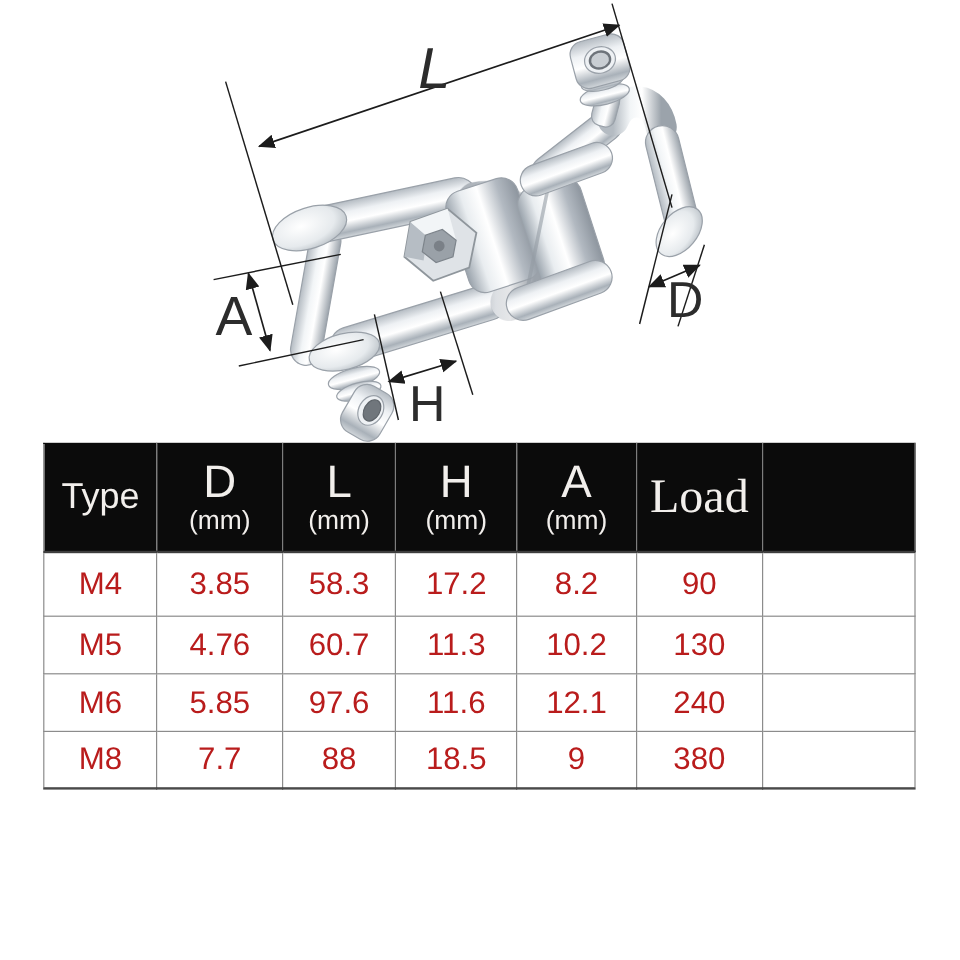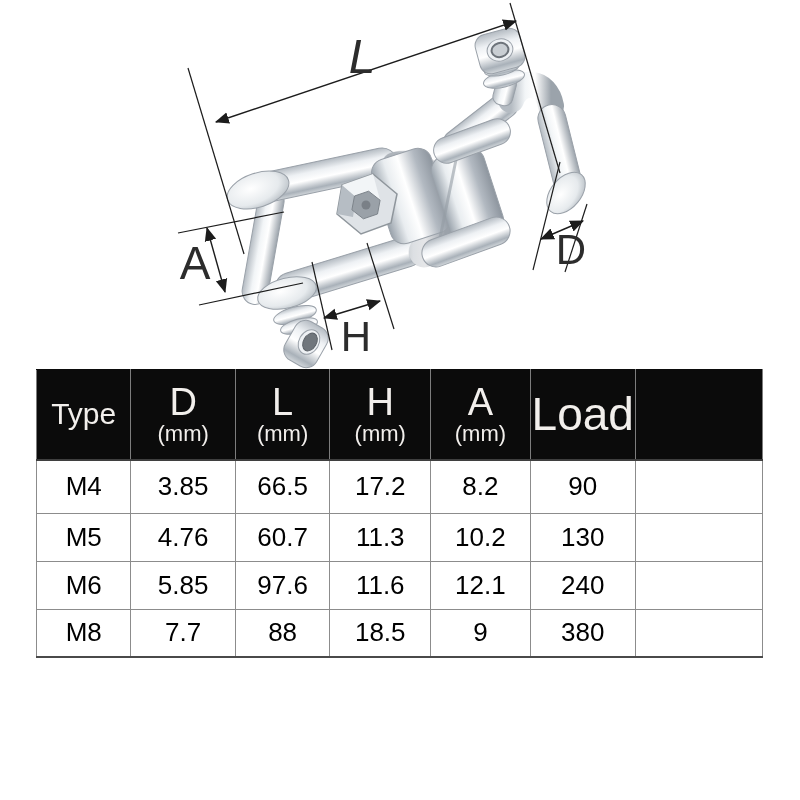--- a/index.html
+++ b/index.html
@@ -7,28 +7,28 @@
         font-family:"Liberation Sans",sans-serif;}
   .diagram{position:absolute;left:0;top:0;width:800px;height:370px;}
   .diagram svg{display:block;}
 
   .spec-table{position:absolute;left:36px;top:369px;width:727px;border-collapse:collapse;
               table-layout:fixed;border-bottom:2px solid #4a4a4a;}
   .spec-table th{background:#0b0b0b;border:1px solid #7d7d7d;border-top:1px solid #0b0b0b;
                  padding:0;vertical-align:middle;text-align:center;font-weight:normal;}
   .spec-table thead tr{height:90px;}
   .spec-table tbody tr{height:48px;}
-  .spec-table td{border:1px solid #8c8c8c;color:#000000;font-size:26px;text-align:center;
+  .spec-table td{border:1px solid #8c8c8c;color:#b91c1c;font-size:26px;text-align:center;
                  padding:0;background:#ffffff;}
   .spec-table tbody tr:first-child td{border-top:2px solid #3f3f3f;height:52px;}
   .letter{color:#f2efec;font-size:38px;line-height:40px;}
   .unit{color:#f2efec;font-size:22px;line-height:24px;}
   .unit:empty{display:none;}
   .h-col-0 .letter{font-size:30px;}
-  .h-col-5 .letter{font-size:46px;}
+  .h-col-5 .letter{font-size:40px;font-family:Liberation Serif, serif;}
   .dim-label{fill:#2c2c2c;font-family:"Liberation Sans",sans-serif;}
 </style>
 </head>
 <body>
 
 <div class="page">
 
   <div class="diagram">
     <svg width="800" height="370" viewBox="0 0 800 370" xmlns="http://www.w3.org/2000/svg">
       <defs>
@@ -174,21 +174,21 @@
           </th>
           <th class="h-col-6">
             <div class="letter"></div>
           </th>
         </tr>
     </thead>
     <tbody id="table-body">
         <tr>
           <td>M4</td>
           <td>3.85</td>
-          <td>66.5</td>
+          <td>58.3</td>
           <td>17.2</td>
           <td>8.2</td>
           <td>90</td>
           <td></td>
         </tr>
         <tr>
           <td>M5</td>
           <td>4.76</td>
           <td>60.7</td>
           <td>11.3</td>

